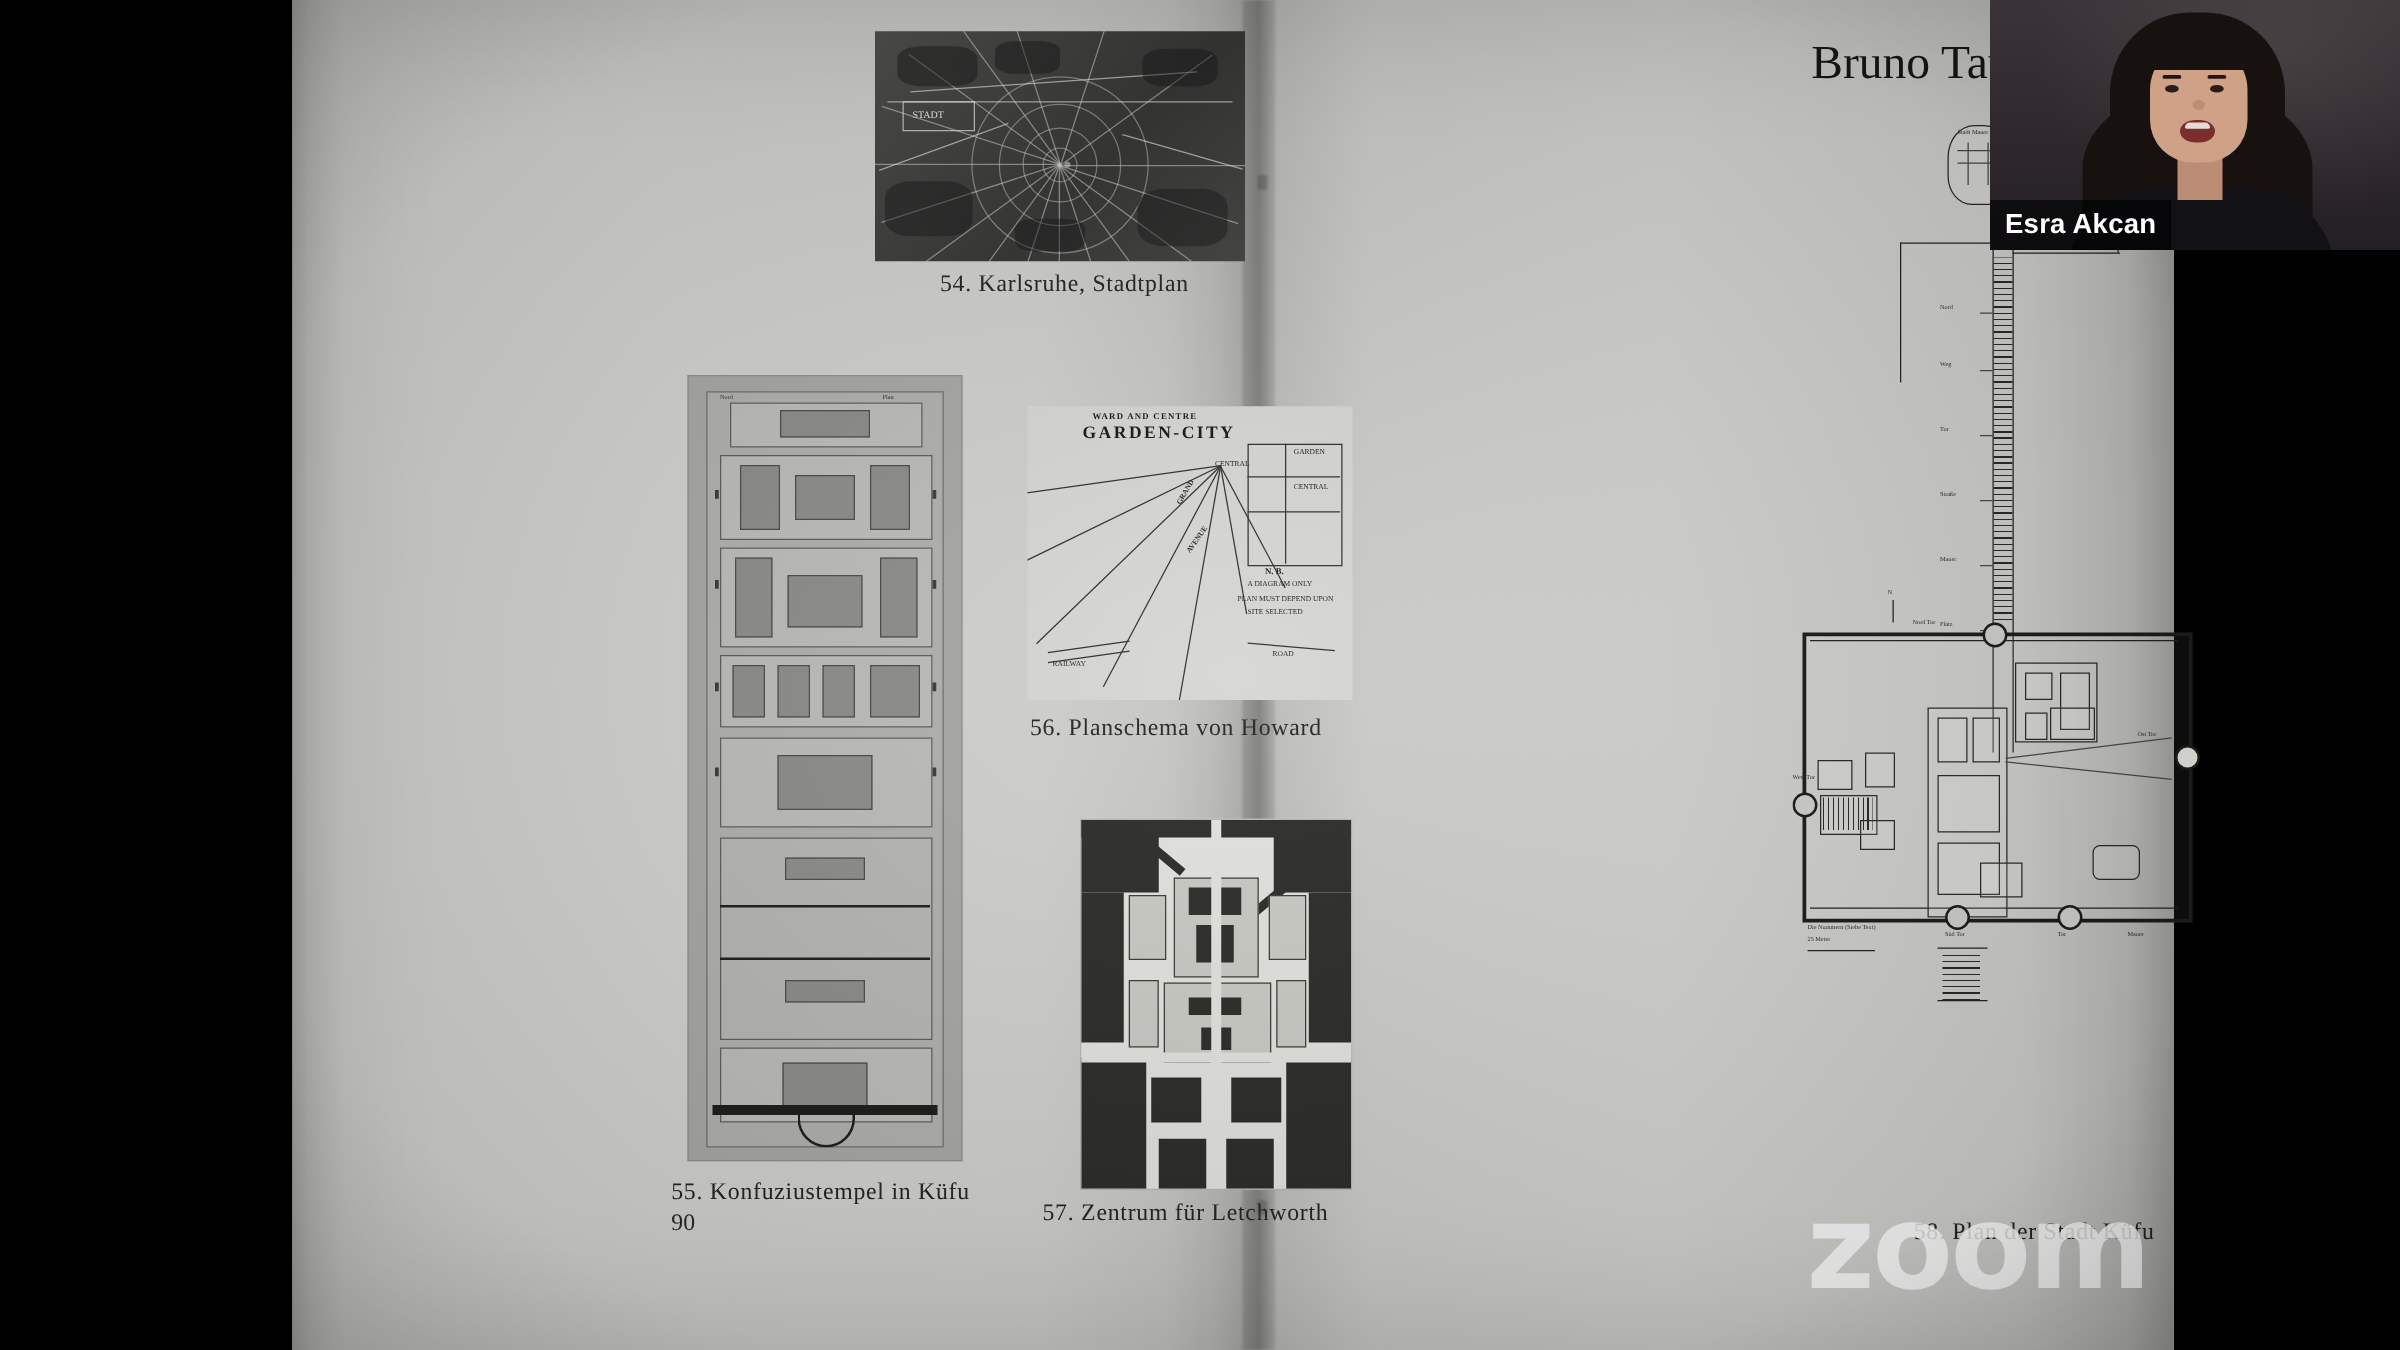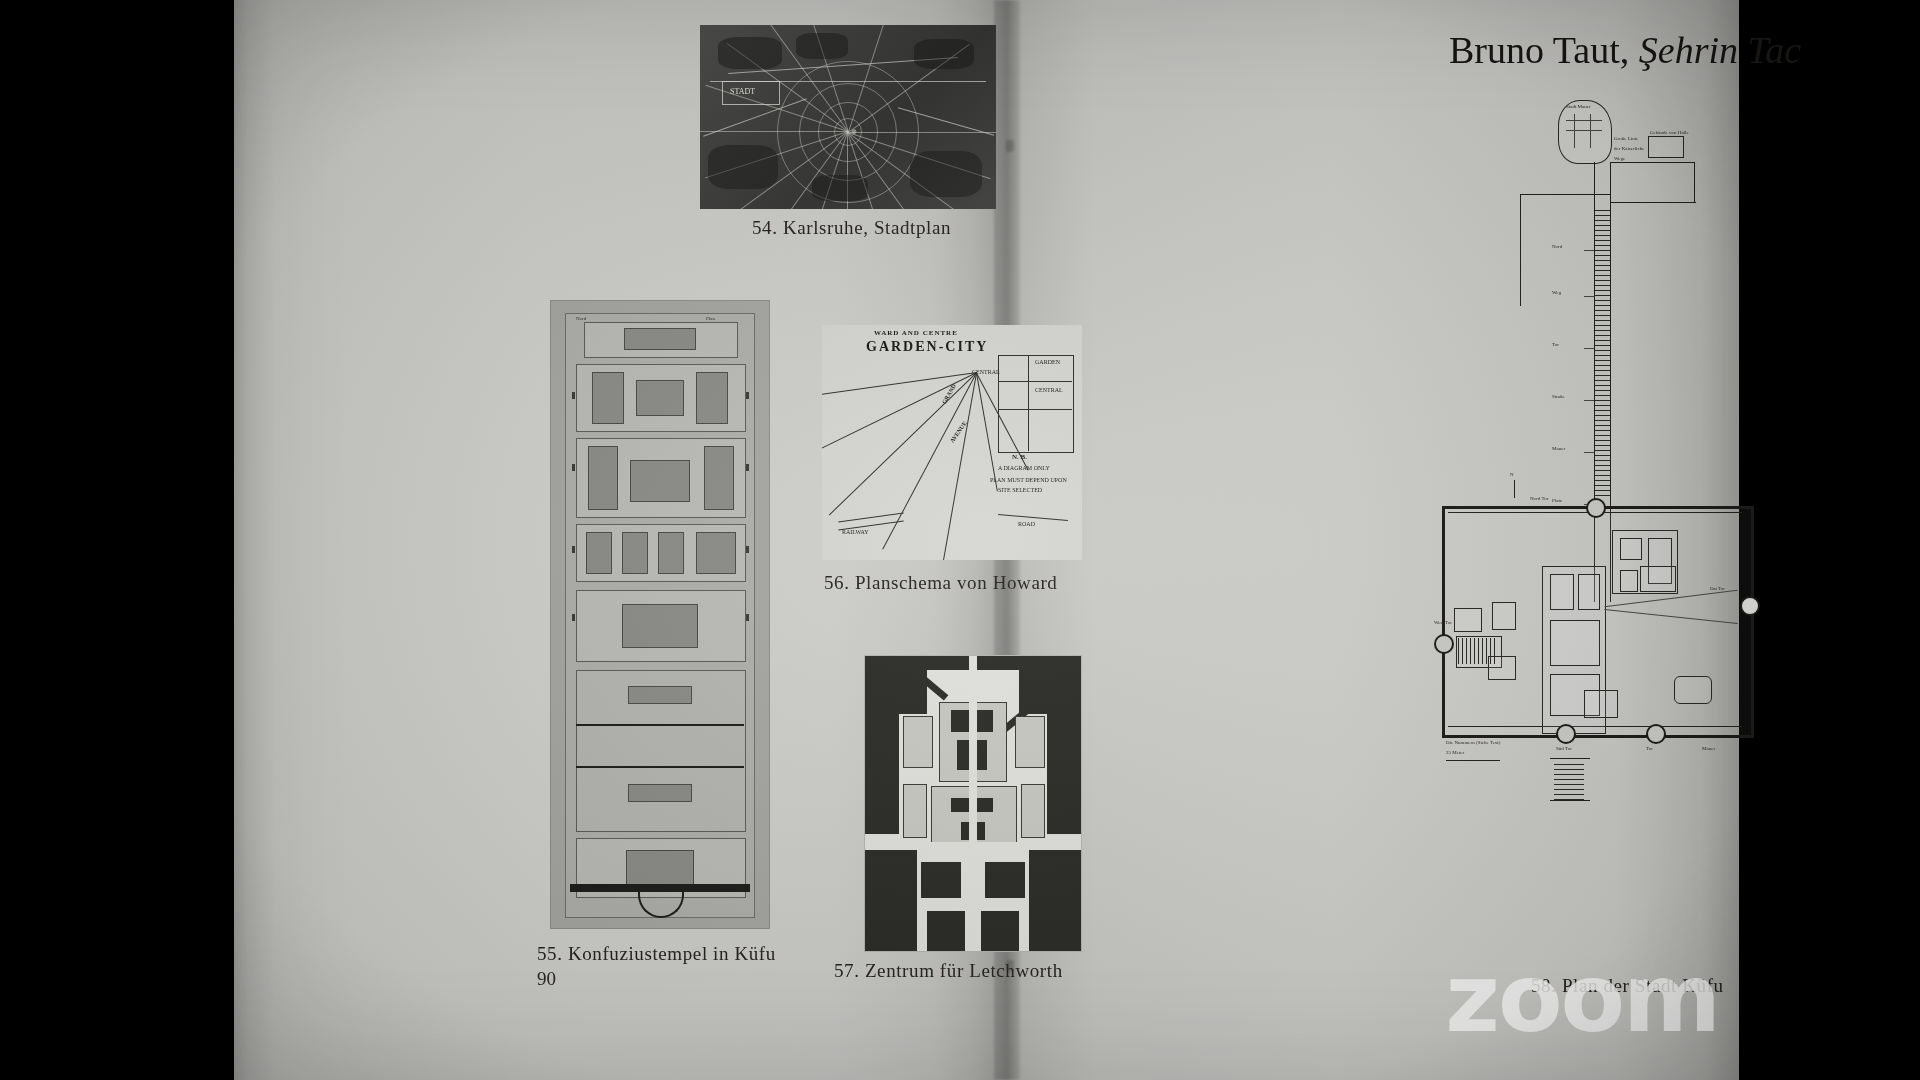--- a/index.html
+++ b/index.html
@@ -674,14 +674,33 @@
       <div class="t" style="left:268px;top:646px;">Mauer</div>
       <div class="t" style="left:0px;top:520px;">West Tor</div>
       <div class="t" style="left:276px;top:486px;">Ost Tor</div>
       <div class="t" style="left:96px;top:396px;">Nord Tor</div>
     </div>
     <div class="caption" style="left:1297px;top:975px;">58.  Plan der Stadt Küfu</div>
 
     <div id="zoom-watermark">zoom</div>
   </div>
 
+  <div id="webcam">
+    <div class="bg"></div>
+    <div class="wall"></div>
+    <div class="body"></div>
+    <div class="neck"></div>
+    <div class="person-hair"></div>
+    <div class="face"></div>
+    <div class="bangs"></div>
+    <div class="brow" style="left:138px;top:60px;"></div>
+    <div class="brow" style="left:174px;top:60px;"></div>
+    <div class="eye" style="left:140px;top:68px;"></div>
+    <div class="eye" style="left:176px;top:68px;"></div>
+    <div class="nose"></div>
+    <div class="mouth"></div>
+
+    <div id="name-badge">
+      <span class="nm">Esra Akcan</span>
+    </div>
+  </div>
 
 </div>
 
 </body></html>

